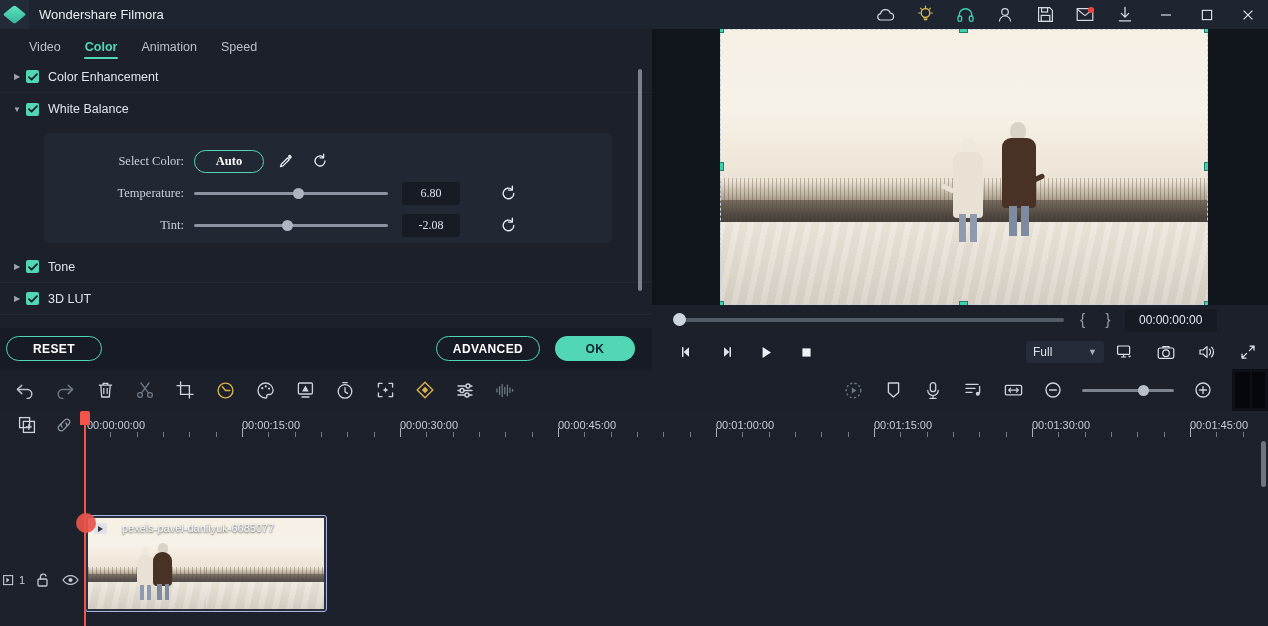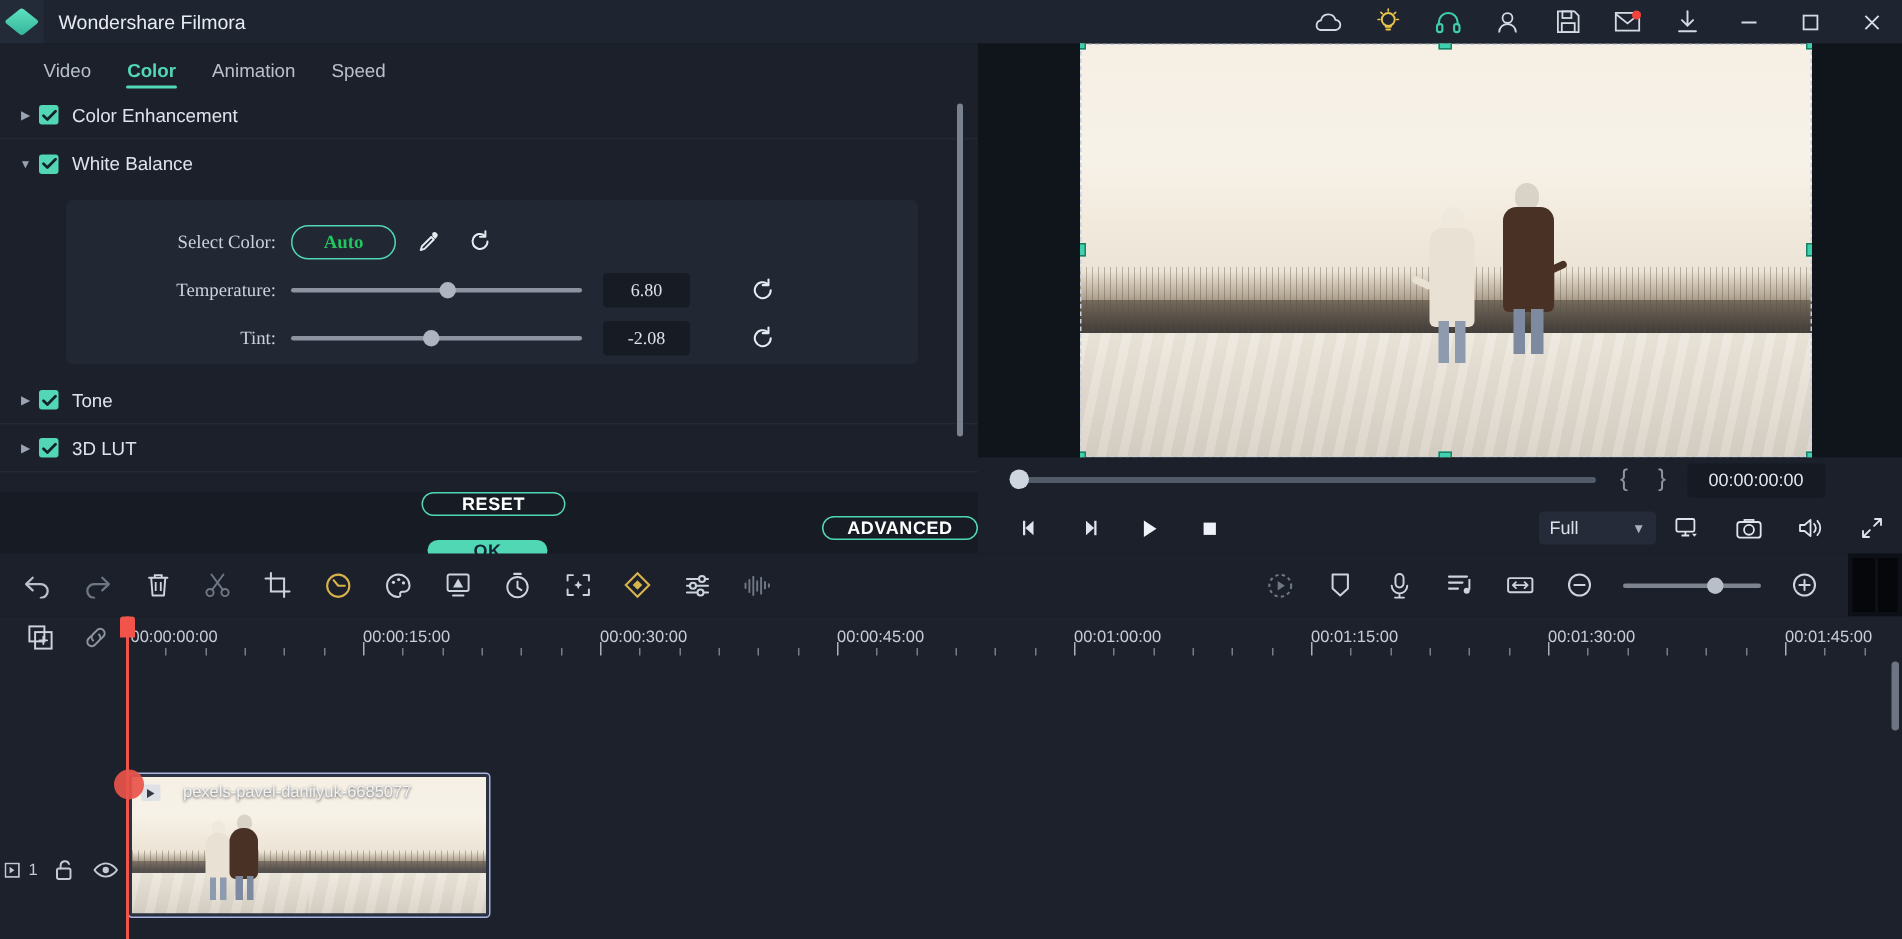--- a/index.html
+++ b/index.html
@@ -67,21 +67,21 @@
   .acc-label { font-size: 12.5px; color: #dfe4ec; }
 
   .wb-card {
     margin: 8px 40px 0 44px; background: #212733; border-radius: 5px;
     height: 110px; padding-top: 12px; position: relative; font-family: Liberation Serif, serif;
   }
   .ctl-row { display: flex; align-items: center; height: 32px; }
   .ctl-label { width: 150px; text-align: right; font-size: 12.5px; color: #ccd2dc; padding-right: 10px; }
   .auto-btn {
     width: 70px; height: 23px; border: 1.5px solid #51d7b3; border-radius: 12px;
-    color: #22c55e; font-size: 12.5px; font-weight: bold; display:flex; align-items:center; justify-content:center;
+    color: #ffffff; font-size: 12.5px; font-weight: bold; display:flex; align-items:center; justify-content:center;
     background: transparent; cursor: pointer;
   }
   .icon-btn { width: 28px; height: 24px; display:flex; align-items:center; justify-content:center; }
   .slider-track {
     position: relative; width: 194px; height: 3px; background: #8d93a0; border-radius: 2px; margin-right: 14px;
   }
   .slider-knob {
     position: absolute; width: 11px; height: 11px; border-radius: 50%; background: #aeb4c0; top: -4px;
   }
   .val-box {
@@ -90,21 +90,21 @@
   }
   .reset-ic { margin-left: 34px; }
 
   .vscroll {
     position: absolute; right: 10px; top: 8px; width: 4px; height: 222px;
     background: #7b828f; border-radius: 2px;
   }
 
   .panel-footer {
     position: absolute; left: 0; bottom: 0; width: 652px; height: 41px;
-    background: #161b24; display: flex; align-items: center; flex-direction: column;
+    background: #161b24; display: flex; align-items: center;
   }
   .btn-outline {
     height: 25px; border: 1.5px solid #51d7b3; border-radius: 13px; color: #fff;
     font-size: 12px; font-weight: bold; display:flex; align-items:center; justify-content:center;
     background: transparent; cursor: pointer; letter-spacing: .4px;
   }
   .btn-reset { width: 96px; margin-left: 6px; }
   .btn-adv { width: 104px; margin-left: auto; }
   .btn-ok {
     width: 80px; height: 25px; background: #51d7b3; border-radius: 13px; color: #123;

